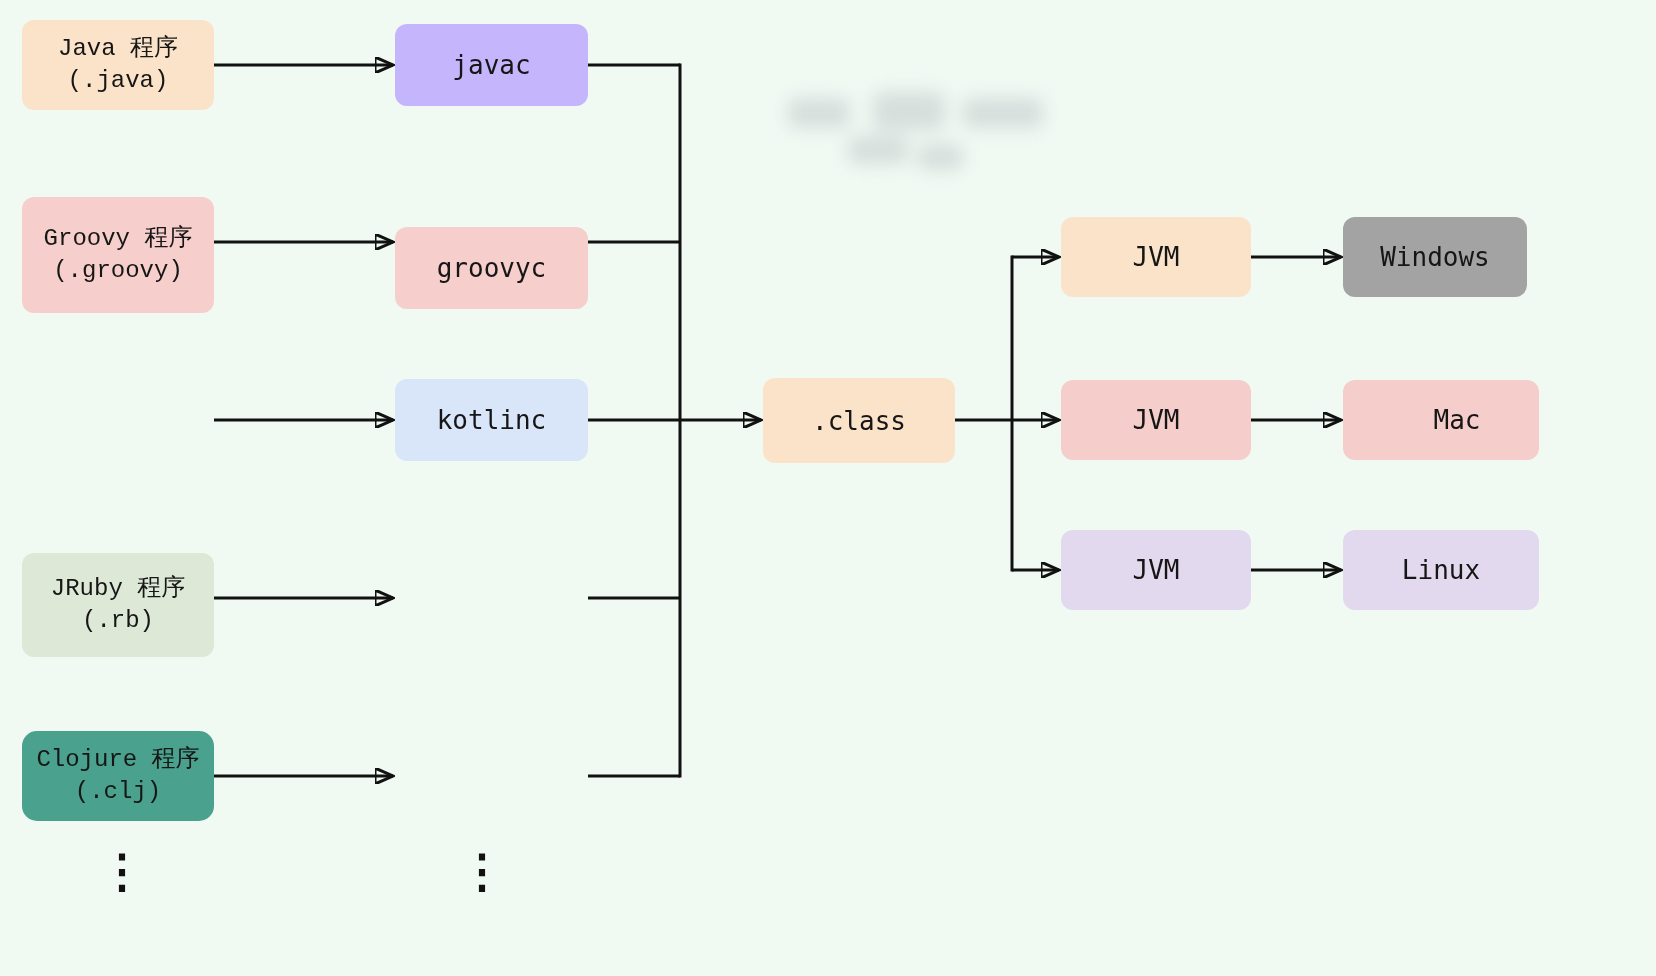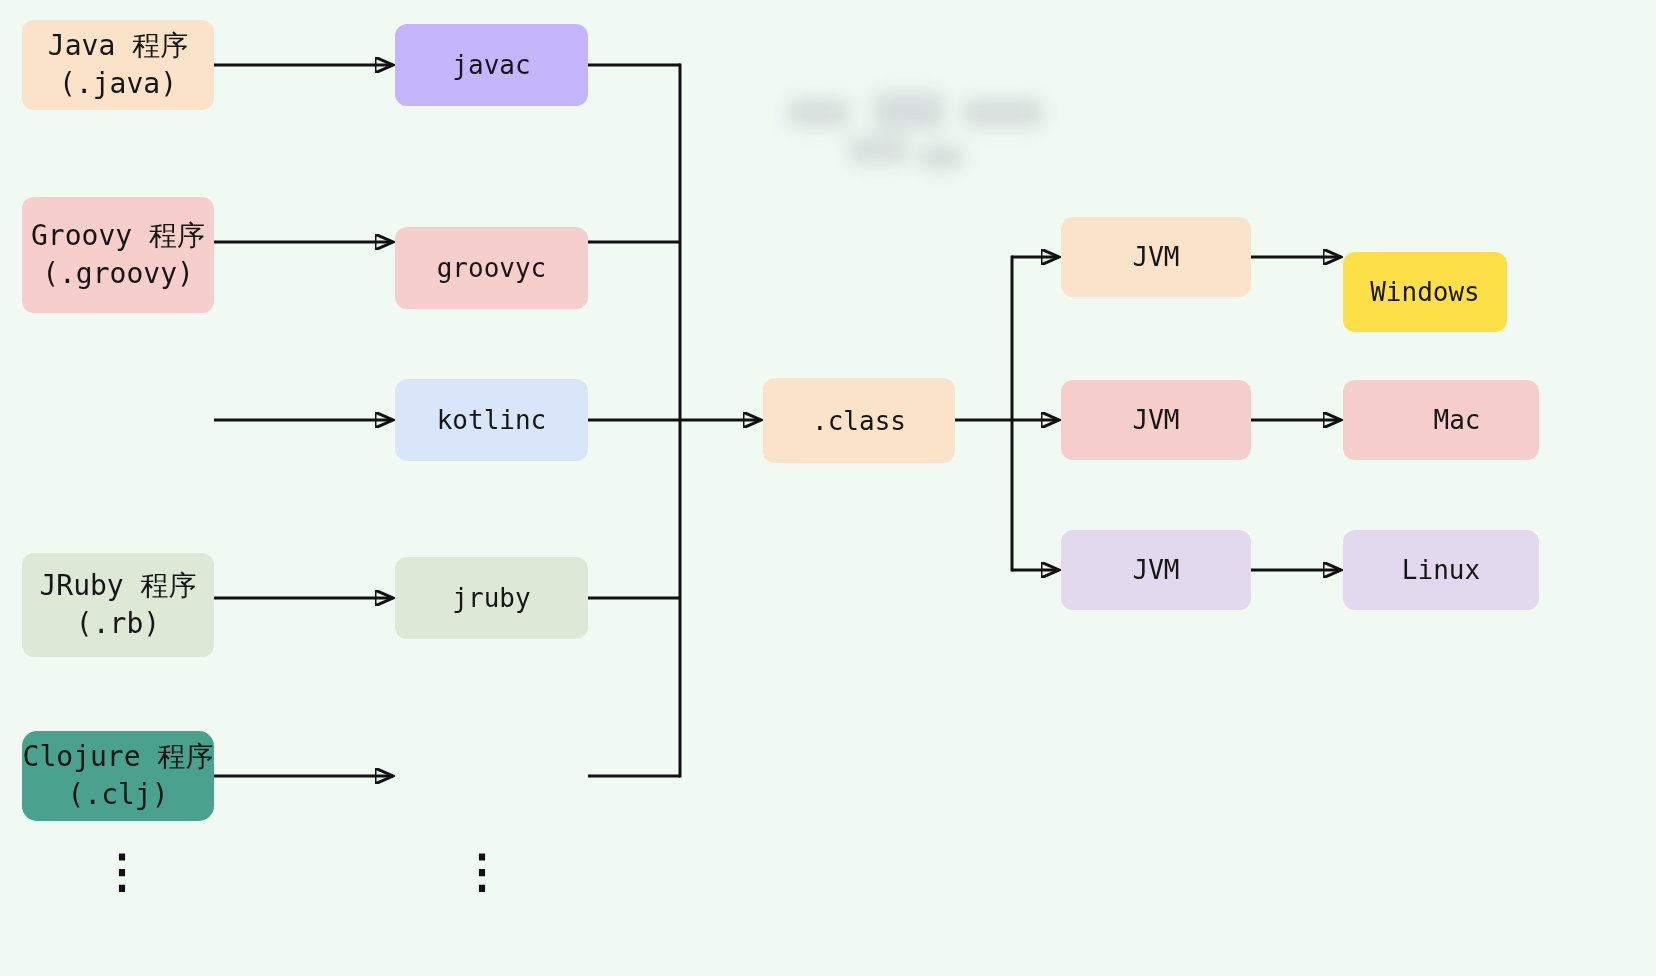--- a/index.html
+++ b/index.html
@@ -15,21 +15,21 @@
     border-radius:12px;
     display:flex;
     flex-direction:column;
     align-items:center;
     justify-content:center;
     color:#161616;
     font-size:26px;
     text-align:center;
     box-sizing:border-box;
   }
-  .node .l1,.node .l2{display:block;line-height:1.35;font-size:28px;}
+  .node .l1,.node .l2{display:block;line-height:1.35;font-size:24px;font-family:Liberation Mono, monospace;}
   .edges{position:absolute;left:0;top:0;pointer-events:none;}
   .edges path{stroke:#111;stroke-width:3;fill:none;}
   .ellipsis{
     position:absolute;
     width:48px;
     text-align:center;
     font-size:46px;
     font-weight:bold;
     color:#111;
     line-height:1;
@@ -105,39 +105,36 @@
 
   <div class="node" style="left: 395px; top: 24px; width: 193px; height: 82px; background-color: #c4b5fd;">
     <span>javac</span>
   </div>
   <div class="node" style="left: 395px; top: 201px; width: 193px; height: 82px; background-color: rgb(246, 207, 204); margin-top: 26px;">
     <span>groovyc</span>
   </div>
   <div class="node" style="left: 395px; top: 379px; width: 193px; height: 82px; background-color: rgb(217, 229, 248); align-items: center;">
     <span>kotlinc</span>
   </div>
-  <div class="node" style="left: 395px; top: 557px; width: 193px; height: 82px; background-color: rgb(221, 233, 214);">
-    <span>jruby</span>
-  </div>
 
   <div class="node" style="left: 763px; top: 378px; width: 192px; height: 85px; background-color: rgb(251, 227, 201);">
     <span>.class</span>
   </div>
 
   <div class="node" style="left: 1061px; top: 217px; width: 190px; height: 80px; background-color: rgb(251, 227, 201);">
     <span>JVM</span>
   </div>
   <div class="node" style="left: 1061px; top: 380px; width: 190px; height: 80px; background-color: rgb(245, 205, 202);">
     <span>JVM</span>
   </div>
   <div class="node" style="left: 1061px; top: 530px; width: 190px; height: 80px; background-color: rgb(226, 217, 238);">
     <span>JVM</span>
   </div>
 
-  <div class="node" style="left: 1343px; top: 217px; width: 164px; height: 80px; background-color: #fde047; margin-top: 35px;">
+  <div class="node" style="left: 1343px; top: 217px; width: 184px; height: 80px; background-color: #a3a3a3;">
     <span>Windows</span>
   </div>
   <div class="node" style="left: 1343px; top: 380px; width: 196px; height: 80px; background-color: rgb(245, 205, 202); padding-left: 32px;">
     <span>Mac</span>
   </div>
   <div class="node" style="left: 1343px; top: 530px; width: 196px; height: 80px; background-color: rgb(226, 217, 238);">
     <span>Linux</span>
   </div>
 
   <div class="ellipsis" style="left:98px;top:848px;">⋮</div>

